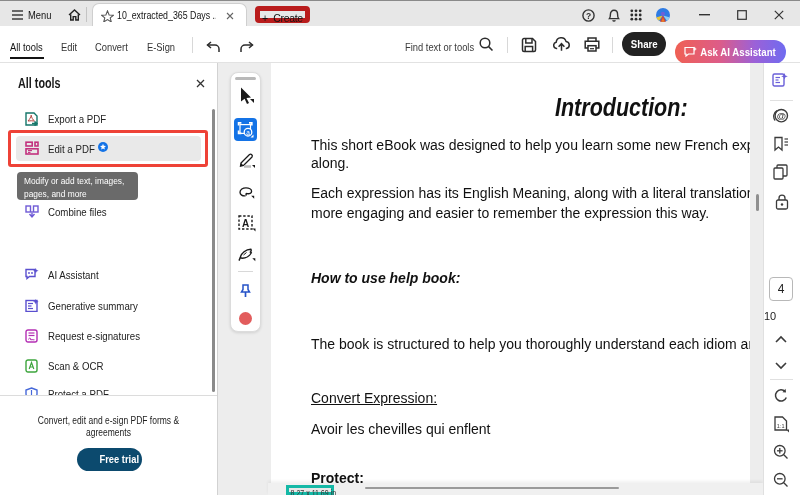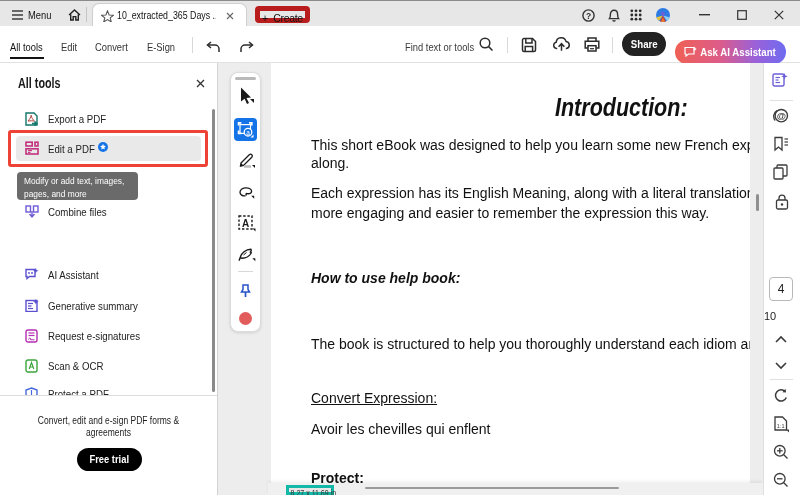--- a/index.html
+++ b/index.html
@@ -24,21 +24,21 @@
   .leftpanel{position:absolute;left:0;top:63px;width:218px;height:432px;background:#fff;border-right:1px solid #d2d2d2;box-sizing:border-box;}
   .lp-head{position:absolute;left:18px;top:10.5px;font-size:15px;font-weight:bold;color:#1a1a1a;transform:scaleX(0.72);transform-origin:0 0;}
   .lp-row{position:absolute;left:0;width:218px;height:30px;}
   .lp-label{position:absolute;left:48px;top:50%;transform:translateY(-50%) scaleX(0.88);transform-origin:0 50%;font-size:11px;color:#222;white-space:nowrap;}
   .lp-sel{position:absolute;left:16px;top:73px;width:185px;height:25px;background:#e9e9e9;border-radius:4px;}
   .redbox{position:absolute;left:8px;top:66.5px;width:199.5px;height:37.5px;border:3px solid #ee4237;border-radius:3px;box-sizing:border-box;z-index:5;}
   .tooltip{position:absolute;left:17px;top:109px;width:121px;height:27.5px;background:#6a6a6a;border-radius:4px;color:#fff;font-size:9.5px;line-height:12.5px;padding:3px 0 0 7px;white-space:nowrap;box-sizing:border-box;z-index:6;}
   .lp-scroll{position:absolute;left:212px;top:46px;width:3px;height:283px;background:#8a8a8a;border-radius:2px;}
   .lp-bottom{position:absolute;left:0;top:332px;width:217px;height:100px;background:#fff;border-top:1px solid #dcdcdc;}
   .lp-bottxt{position:absolute;left:0;top:19px;width:217px;text-align:center;font-size:10px;color:#222;line-height:12px;transform:scaleX(0.85);transform-origin:50% 0;}
-  .freetrial{position:absolute;left:77px;top:52px;width:65px;height:23px;background:#000000;border-radius:12px;color:#fff;font-size:11px;font-weight:bold;text-align:center;line-height:23px;}
+  .freetrial{position:absolute;left:77px;top:52px;width:65px;height:23px;background:#0c4a6e;border-radius:12px;color:#fff;font-size:11px;font-weight:bold;text-align:right;line-height:23px;}
   .freetrial span{display:inline-block;transform:scaleX(0.85);}
   
   .docarea{position:absolute;left:218px;top:63px;width:545px;height:432px;background:#ededed;}
   .page{position:absolute;left:53px;top:0;width:479px;height:419.5px;background:#fff;overflow:hidden;}
   .ptxt{position:absolute;white-space:nowrap;font-size:14px;color:#111;}
   .statusbar{position:absolute;left:50px;top:419.5px;width:495px;height:12.5px;background:#f0f0f0;box-shadow:0 -2px 3px rgba(0,0,0,0.06);}
   .sizechip{position:absolute;left:18px;top:2px;height:10.5px;width:48px;background:#e7e7e7;border:3px solid #14b8a6;box-sizing:border-box;font-size:9px;color:#333;line-height:10px;white-space:nowrap;}
   .sizechip span{display:inline-block;transform:scaleX(0.78);transform-origin:0 0;padding-left:2px;}
   .hthumb{position:absolute;left:97px;top:4px;width:254px;height:2px;background:#9a9a9a;border-radius:2px;}
   .vthumb{position:absolute;left:537.5px;top:131px;width:3px;height:17px;background:#8f8f8f;border-radius:2px;}

